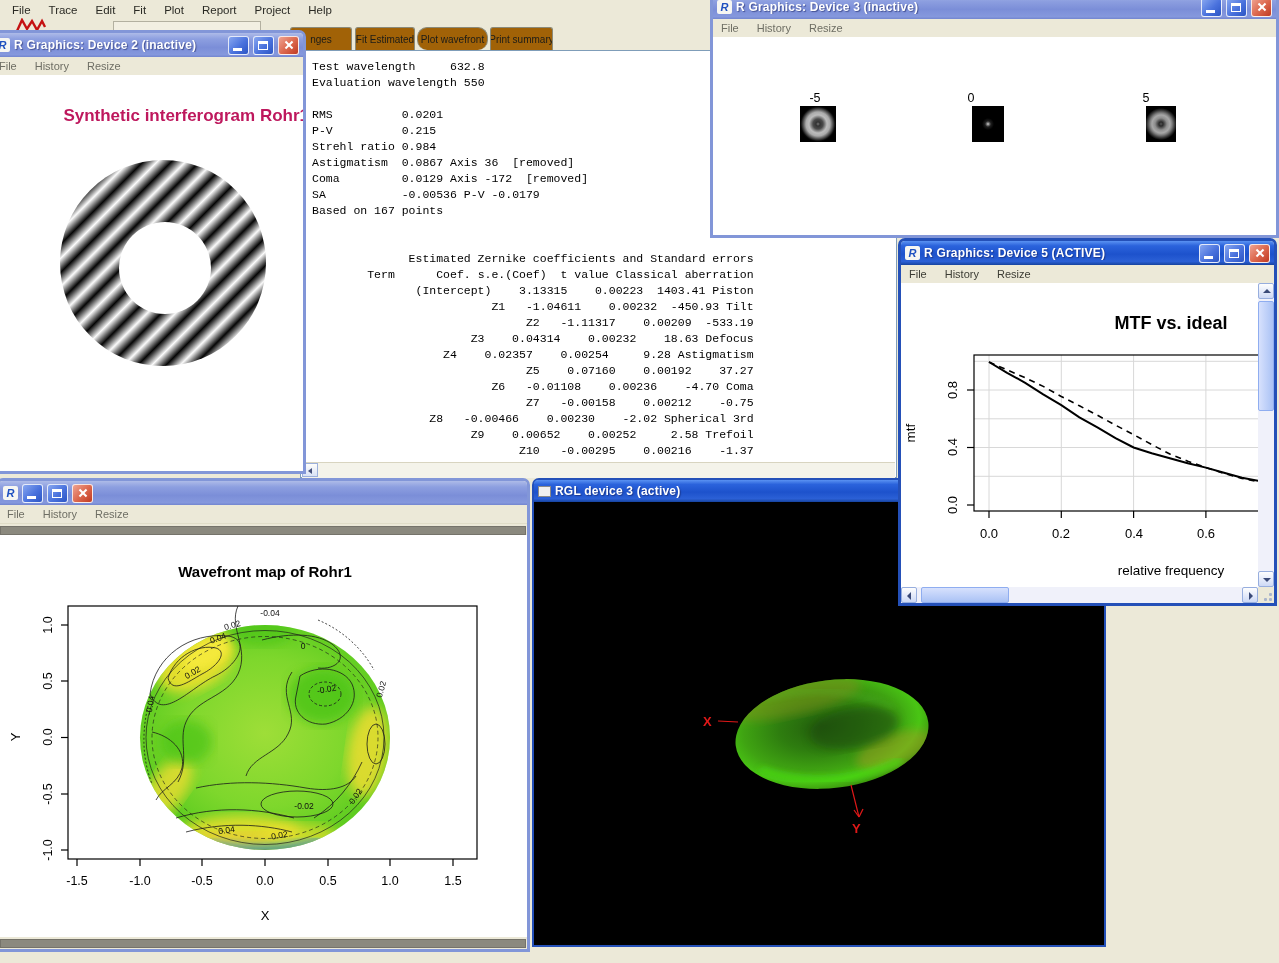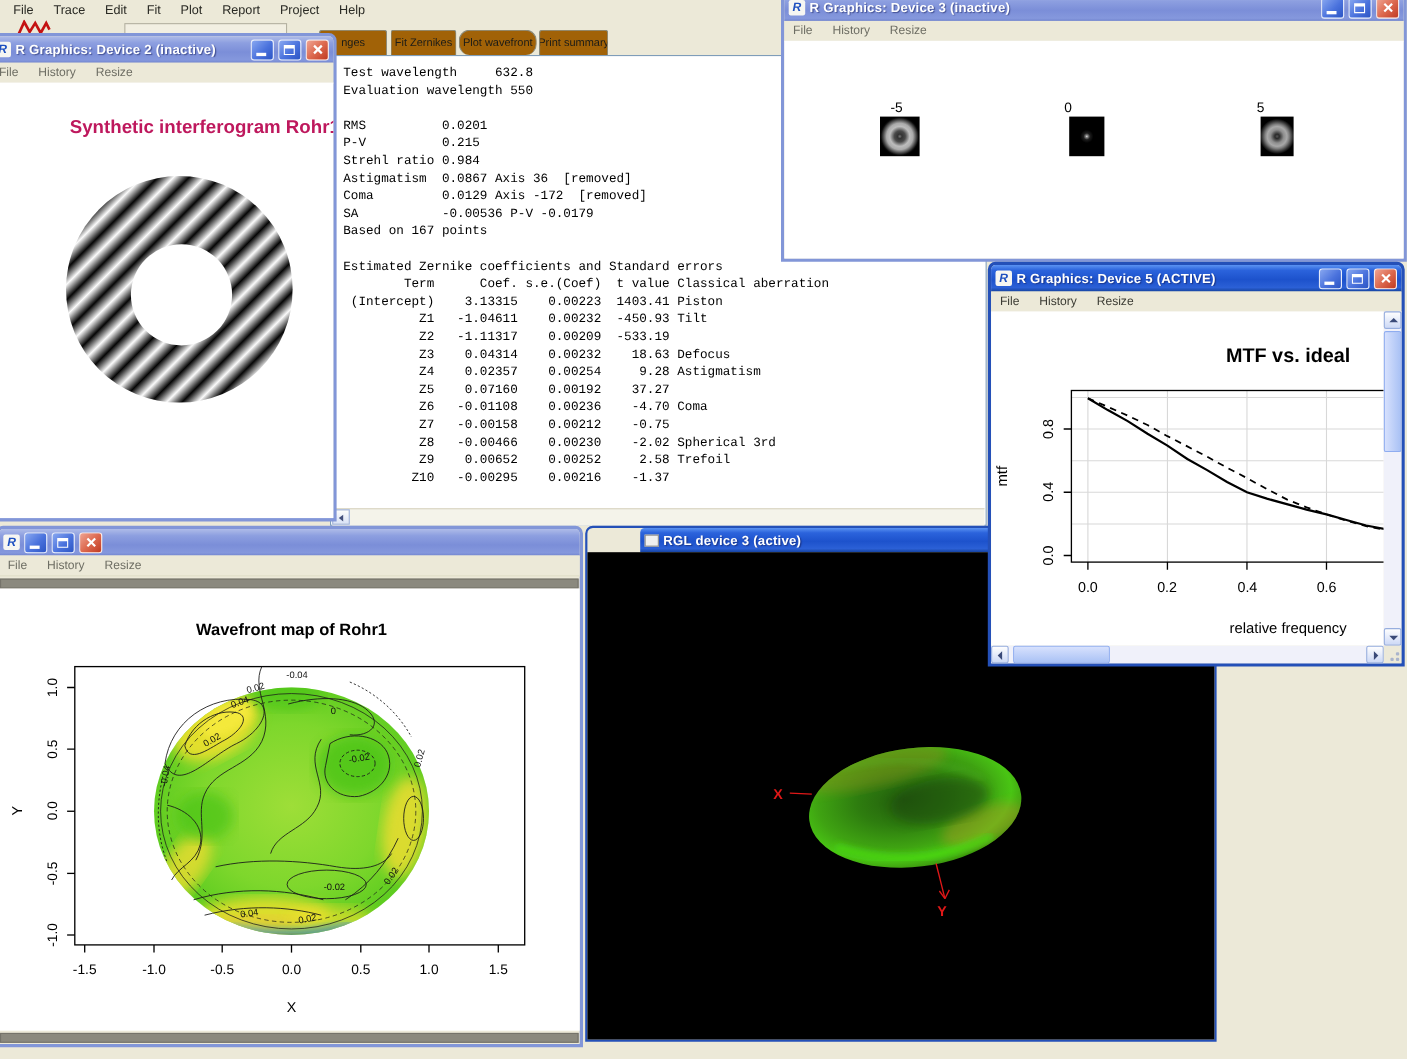--- a/index.html
+++ b/index.html
@@ -111,36 +111,36 @@
     <span>Help</span>
   </div>
 
   <svg id="app-logo" width="32" height="15" viewBox="0 0 32 15">
     <polyline points="2,13 7,2 12,11 17,3 22,12 27,3 30,9" fill="none" stroke="#c41212" stroke-width="2.4"></polyline>
   </svg>
 
   <div id="ghost-btn"></div>
 
   <div class="tab" style="left:290px;width:62px;">nges</div>
-  <div class="tab" style="left:355px;width:60px;">Fit Zernikes</div>
+  <div class="tab" style="left:355px;width:60px;">Fit Estimated</div>
   <div class="tab" style="left:417px;width:71px;border-radius:10px;">Plot wavefront</div>
   <div class="tab" style="left:490px;width:63px;">Print summary</div>
 
   <div id="report-panel">
     <pre style="left:11px;top:8px;">Test wavelength     632.8
 Evaluation wavelength 550
 
 RMS          0.0201
 P-V          0.215
 Strehl ratio 0.984
 Astigmatism  0.0867 Axis 36  [removed]
 Coma         0.0129 Axis -172  [removed]
 SA           -0.00536 P-V -0.0179
 Based on 167 points</pre>
-    <pre style="left:11px;top:184px;">Estimated Zernike coefficients and Standard errors
+    <pre style="left:11px;top:200px;text-align:right;">Estimated Zernike coefficients and Standard errors
         Term      Coef. s.e.(Coef)  t value Classical aberration
  (Intercept)    3.13315    0.00223  1403.41 Piston
           Z1   -1.04611    0.00232  -450.93 Tilt
           Z2   -1.11317    0.00209  -533.19
           Z3    0.04314    0.00232    18.63 Defocus
           Z4    0.02357    0.00254     9.28 Astigmatism
           Z5    0.07160    0.00192    37.27
           Z6   -0.01108    0.00236    -4.70 Coma
           Z7   -0.00158    0.00212    -0.75
           Z8   -0.00466    0.00230    -2.02 Spherical 3rd
@@ -333,21 +333,21 @@
           <text transform="translate(52,258) rotate(-90)">-0.5</text>
           <text transform="translate(52,314) rotate(-90)">-1.0</text>
         </g>
         <text x="265" y="384" text-anchor="middle" font-size="13">X</text>
         <text transform="translate(20,201) rotate(-90)" text-anchor="middle" font-size="13">Y</text>
       </svg>
     </div>
     <div class="graybar" style="bottom:1px;"></div>
   </div>
 
-  <div class="window active" style="left:532px;top:478px;width:574px;height:469px;z-index:40;border-width:2px;padding-left:48px;">
+  <div class="window active" style="left:532px;top:478px;width:574px;height:469px;z-index:40;border-width:2px;">
     <div class="titlebar tb-active" id="rgl-titlebar">
       <span class="rgl-icon"></span>
       <span class="title-text">RGL device 3 (active)</span>
     </div>
     <div id="rgl-content">
       <svg width="570" height="443" viewBox="0 0 570 443">
         <defs>
           <radialGradient id="gR" cx="45%" cy="42%" r="62%">
             <stop offset="0%" stop-color="#235e0d"></stop>
             <stop offset="35%" stop-color="#2e7d0f"></stop>

